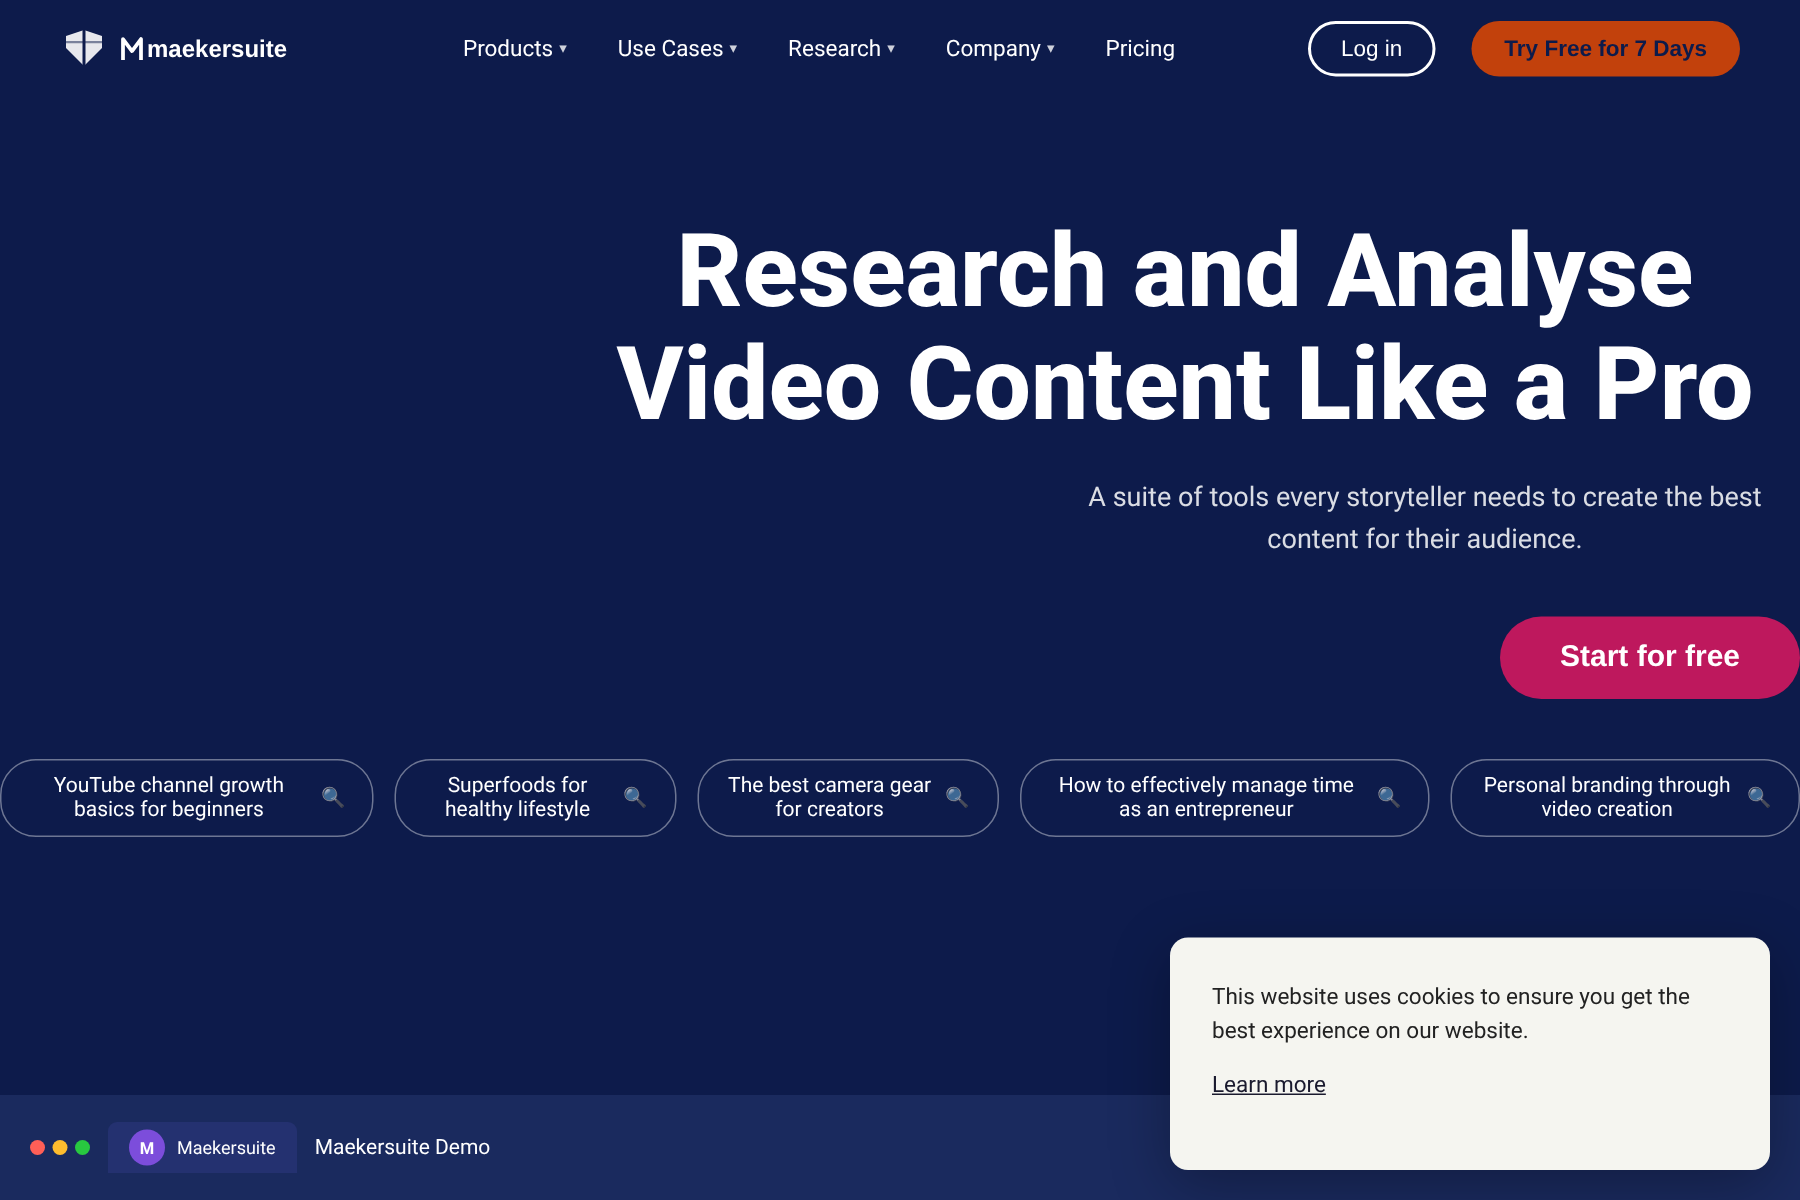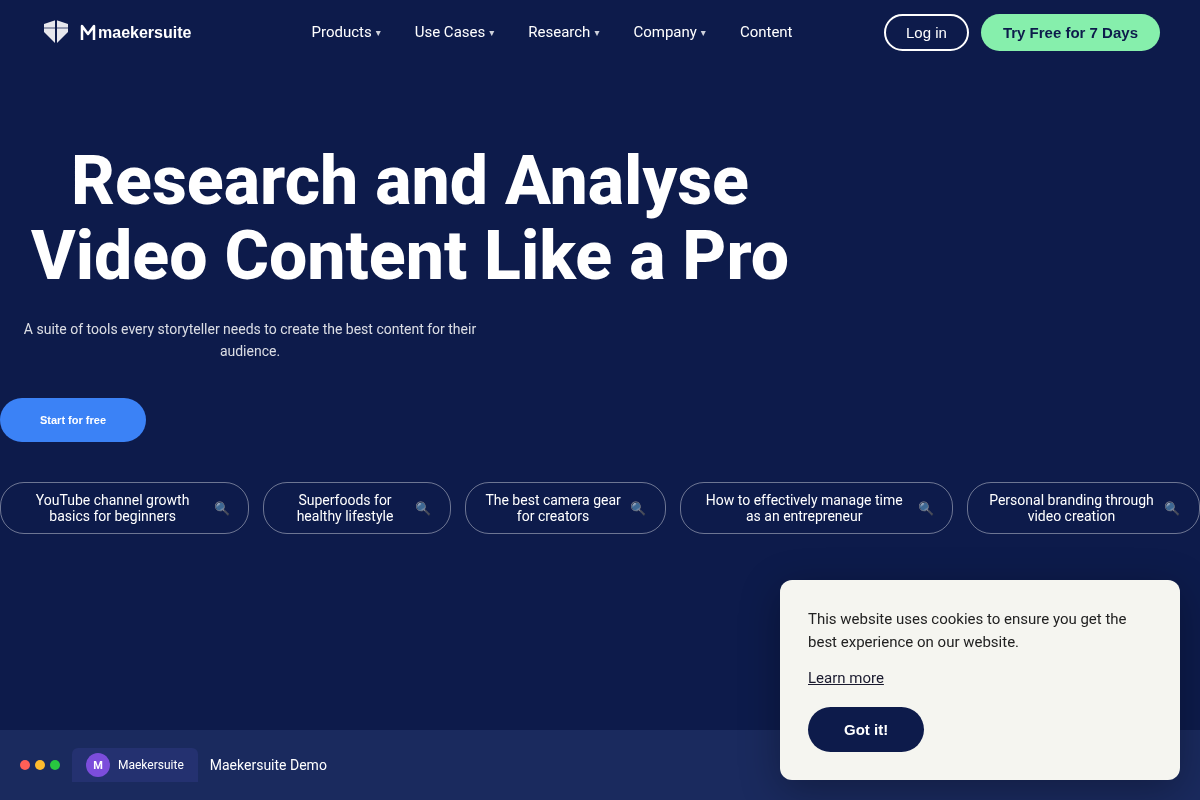--- a/index.html
+++ b/index.html
@@ -49,72 +49,72 @@
       cursor: pointer;
       border-radius: 6px;
     }
     .nav-chevron {
       font-size: 10px;
       opacity: 0.8;
     }
     .nav-actions {
       display: flex;
       align-items: center;
-      gap: 12px;
+      gap: 24px;
     }
     .btn-login {
       padding: 8px 20px;
       border: 2px solid white;
       border-radius: 24px;
       background: transparent;
       color: white;
       font-size: 15px;
       cursor: pointer;
     }
     .btn-try {
       padding: 10px 22px;
-      background: #86efac;
+      background: #c2410c;
       border: none;
       border-radius: 24px;
       color: #0d1b4b;
       font-size: 15px;
       font-weight: 600;
       cursor: pointer;
     }
 
     
     .hero {
       display: flex;
       flex-direction: column;
-      align-items: flex-start;
+      align-items: flex-end;
       padding-top: 80px;
       text-align: center;
     }
     .hero-title {
       font-size: 68px;
       font-weight: 800;
       line-height: 1.1;
       max-width: 820px;
       margin-bottom: 24px;
       color: white;
     }
     .hero-subtitle {
-      font-size: 14px;
+      font-size: 18px;
       color: rgba(255,255,255,0.85);
       max-width: 500px;
       line-height: 1.6;
       margin-bottom: 36px;
     }
     .btn-start {
       padding: 16px 40px;
-      background: #3b82f6;
+      background: #be185d;
       border: none;
       border-radius: 32px;
       color: white;
-      font-size: 11px;
+      font-size: 20px;
       font-weight: 600;
       cursor: pointer;
       margin-bottom: 40px;
     }
 
     
     .search-pills {
       display: flex;
       align-items: center;
       gap: 14px;
@@ -260,21 +260,21 @@
     </div>
     <div class="nav-link">
       <span>Research</span>
       <span class="nav-chevron">▾</span>
     </div>
     <div class="nav-link">
       <span>Company</span>
       <span class="nav-chevron">▾</span>
     </div>
     <div class="nav-link">
-      <span>Content</span>
+      <span>Pricing</span>
     </div>
   </div>
 
   <div class="nav-actions">
     <button class="btn-login">Log in</button>
     <button class="btn-try">Try Free for 7 Days</button>
   </div>
 </nav>
 
 <section class="hero">
@@ -321,14 +321,13 @@
   <div class="video-tab">
     <div class="video-avatar">M</div>
     <span>Maekersuite</span>
   </div>
   <span class="video-title">Maekersuite Demo</span>
 </div>
 
 <div class="cookie-banner">
   <p class="cookie-text">This website uses cookies to ensure you get the best experience on our website.</p>
   <a class="cookie-learn">Learn more</a>
-  <button class="cookie-btn">Got it!</button>
 </div>
 
 </body></html>

